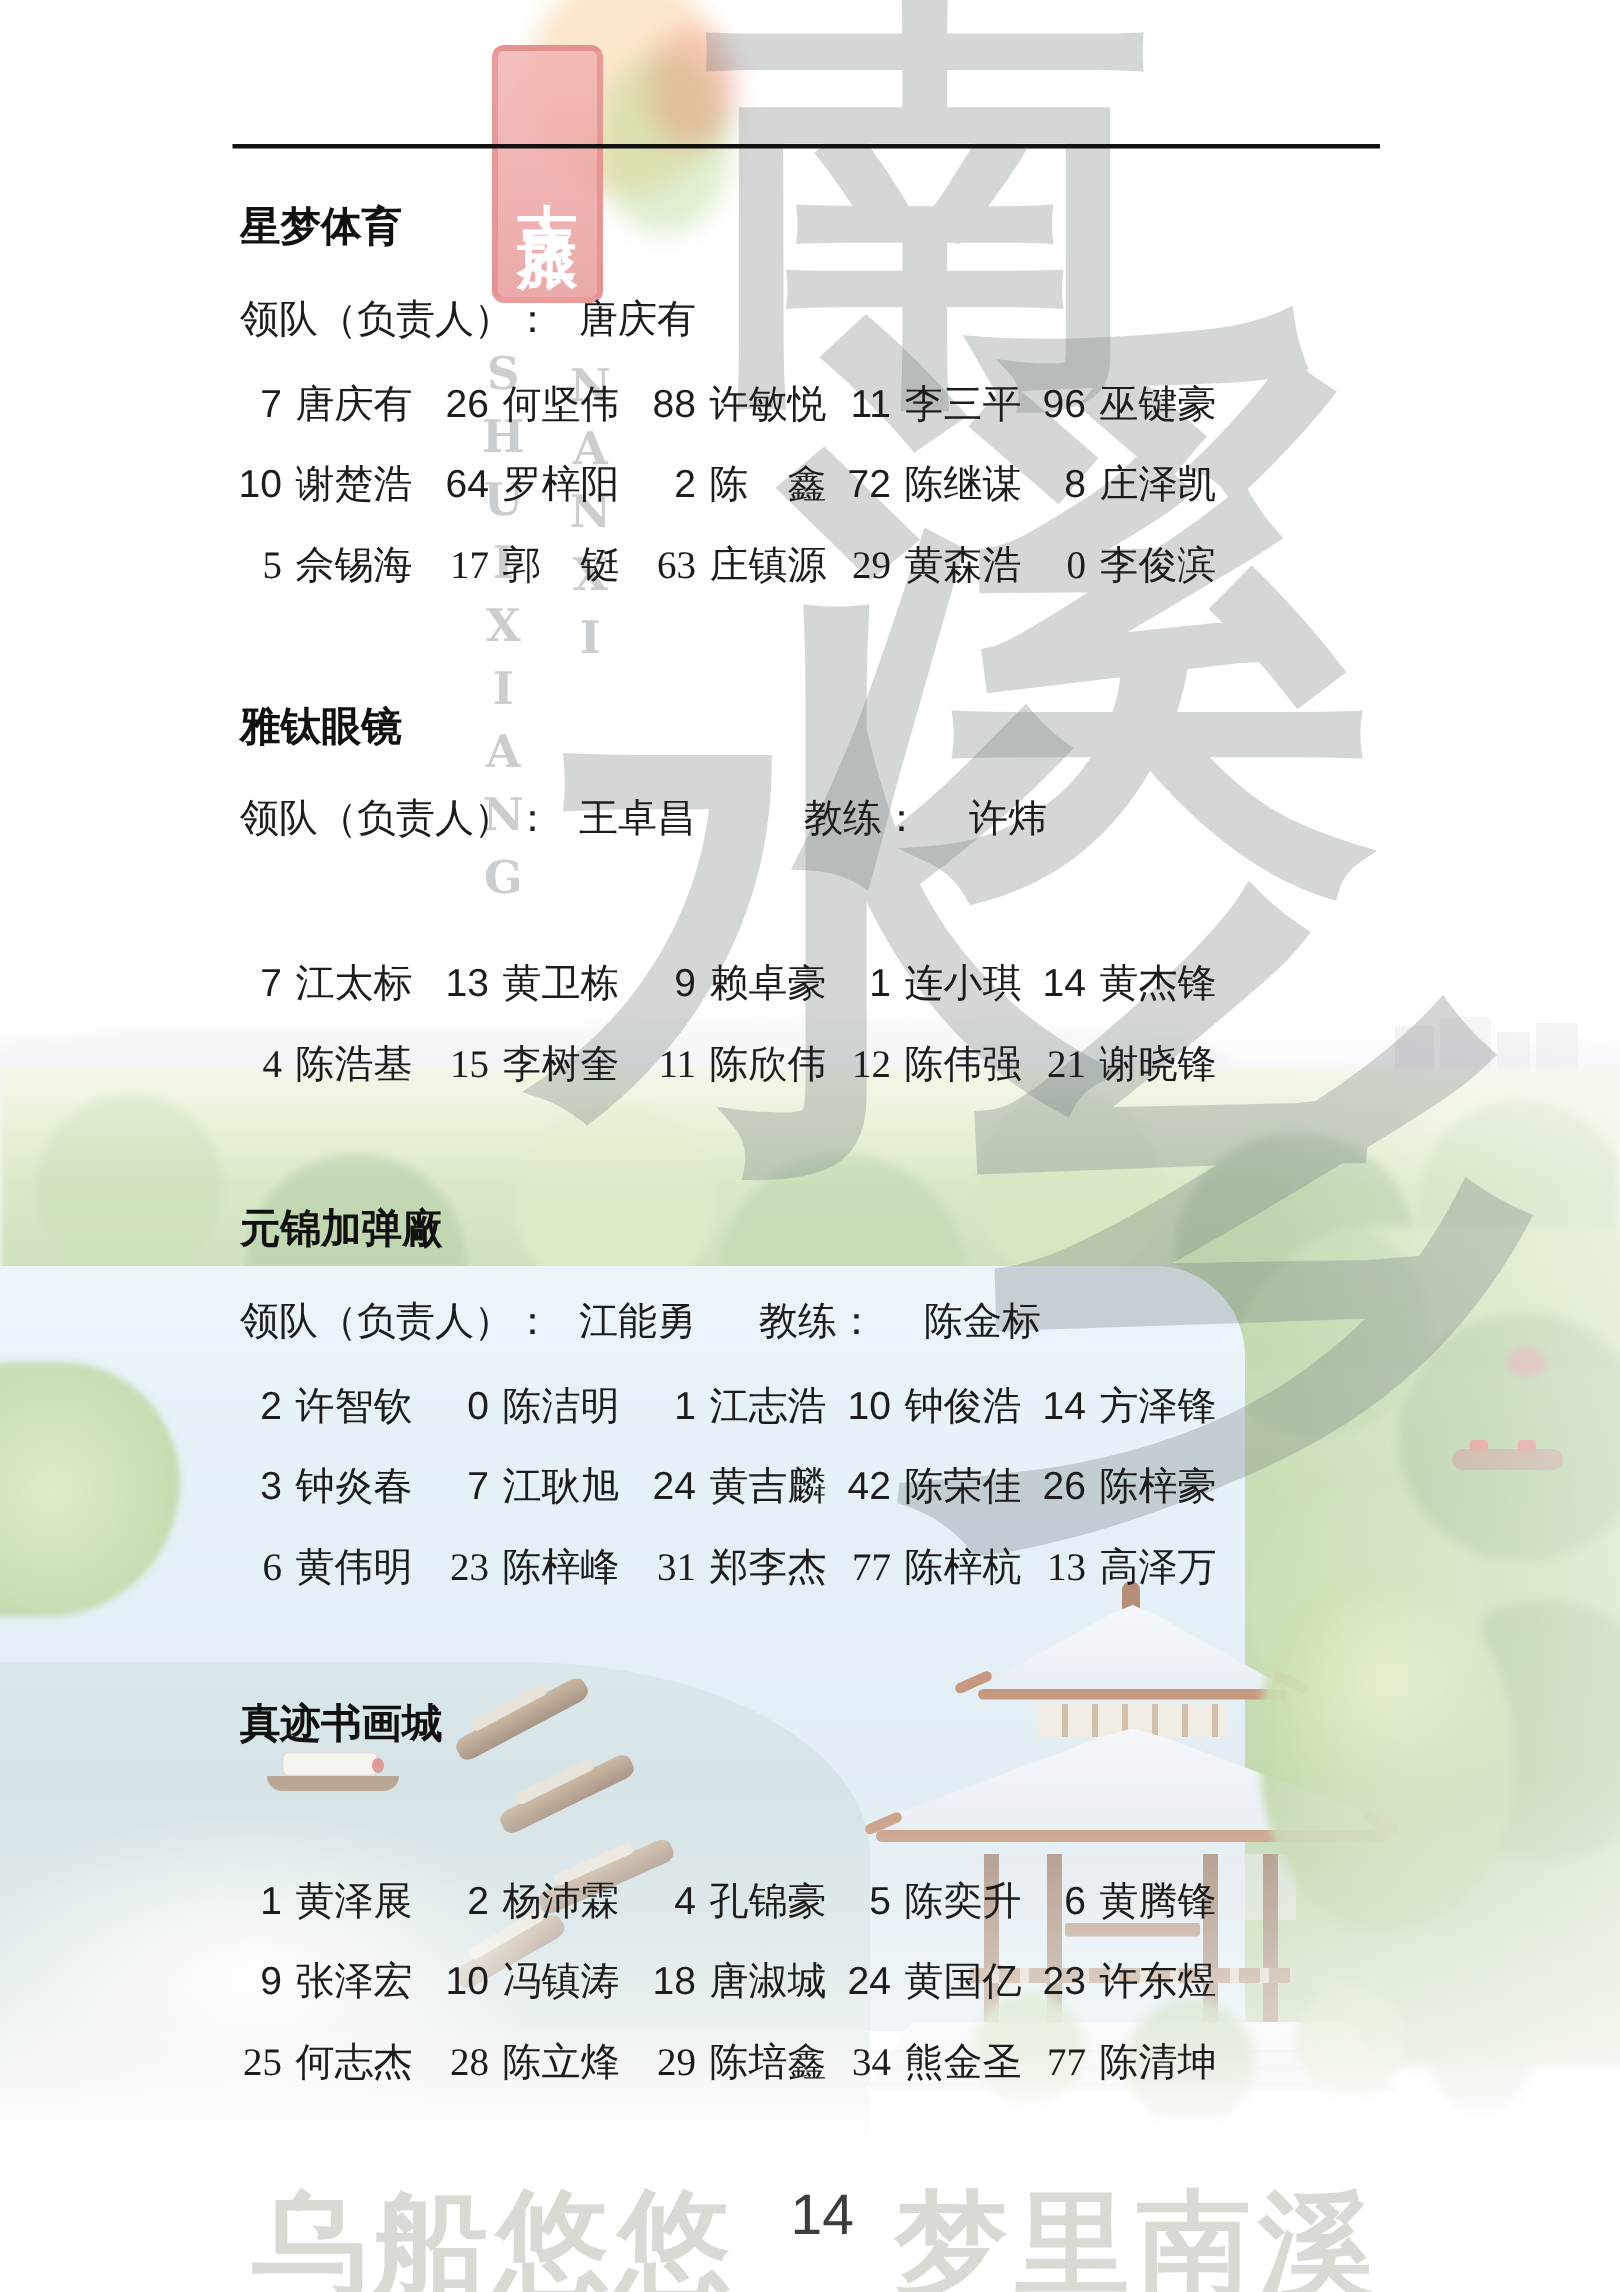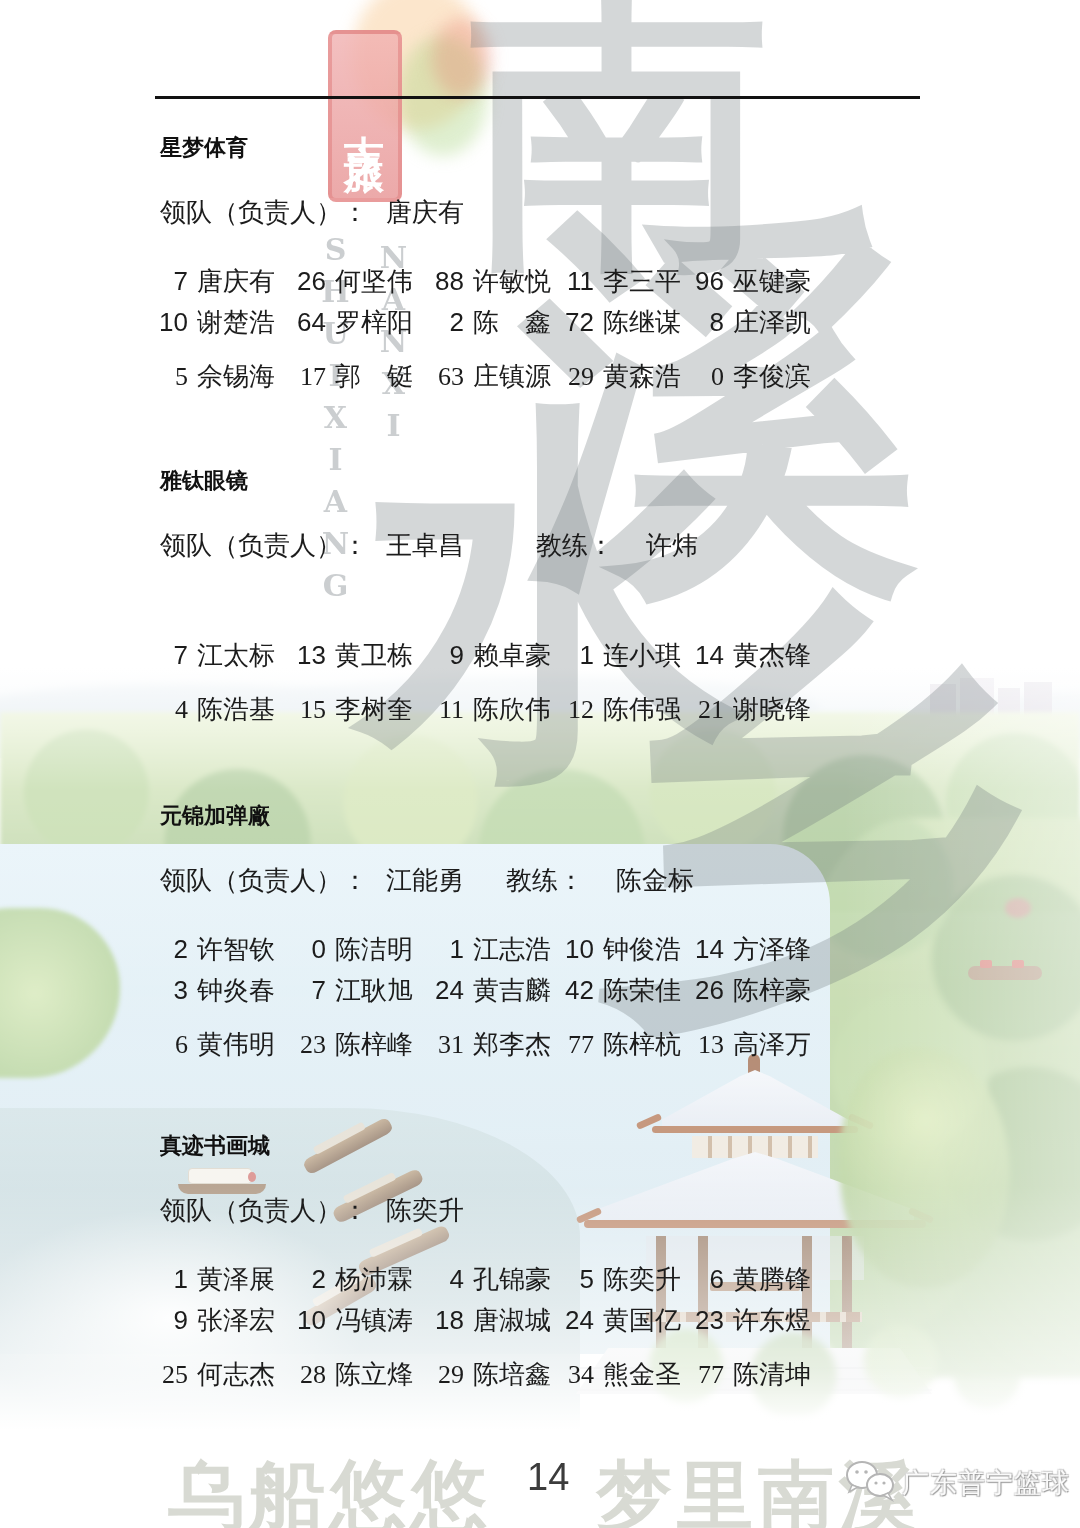--- a/index.html
+++ b/index.html
@@ -114,29 +114,29 @@
   .seal span{writing-mode:vertical-rl;text-orientation:upright;font-size:40px;font-weight:bold;
       color:#fff;letter-spacing:9px;font-family:"DejaVu Serif",serif;}
   .blob{position:absolute;border-radius:50%;filter:blur(8px);z-index:0;}
   .blob-o{left:352px;top:-20px;width:130px;height:150px;background:rgba(248,188,122,.38);}
   .blob-g{left:398px;top:36px;width:90px;height:120px;background:rgba(172,212,132,.38);}
   .blob-r{left:432px;top:18px;width:60px;height:80px;background:rgba(232,122,112,.30);}
   
   .top-rule{position:absolute;left:155px;top:96px;width:765px;height:3px;background:#121212;z-index:6;}
   .section{position:absolute;left:0;width:1080px;height:270px;z-index:5;}
   #s1{top:133px;} #s2{top:466px;} #s3{top:801px;} #s4{top:1131px;}
-  .sec-title{position:absolute;left:160px;top:0;font-size:22px;font-weight:bold;color:#111;}
+  .sec-title{position:absolute;left:160px;top:0;font-size:27px;font-weight:bold;color:#111;}
   .leader{position:absolute;left:160px;top:62px;font-size:26px;white-space:pre;}
   .leader .lname{margin-left:18px;}
   .coach{position:absolute;top:62px;font-size:26px;white-space:pre;}
   #s1 .coach{left:556px;} #s2 .coach{left:536px;font-family:Liberation Mono, monospace;} #s3 .coach{left:506px;} #s4 .coach{left:497px;}
   .coach .cnames{margin-left:8px;}
   #s2 .coach .cnames,#s3 .coach .cnames{margin-left:32px;}
   .prow{position:absolute;left:152px;width:860px;height:36px;font-size:26px;}
-  .r1{top:119px;margin-top:12px;} .r2{top:172px;} .r3{top:226px;font-family:Liberation Serif, serif;}
+  .r1{top:119px;} .r2{top:172px;} .r3{top:226px;font-family:Liberation Serif, serif;}
   .cell{position:absolute;top:0;white-space:pre;}
   .cc1{left:0;} .cc2{left:138px;} .cc3{left:276px;} .cc4{left:406px;} .cc5{left:536px;}
   .num{display:inline-block;width:36px;text-align:right;margin-right:9px;}
   
   .footer-big{position:absolute;top:1446px;font-size:76px;font-weight:bold;z-index:2;
       font-family:"DejaVu Serif",serif;color:#d8dad3;letter-spacing:5px;}
   .fb-left{left:168px;} .fb-right{left:596px;}
   .pagenum{position:absolute;left:527px;top:1456px;font-size:38px;color:#3c3c3c;z-index:5;}
   .brand{position:absolute;left:842px;top:1458px;display:flex;align-items:center;gap:4px;z-index:5;}
   .brand-text{font-size:27px;color:#fafafa;letter-spacing:1px;
@@ -295,21 +295,20 @@
       <span class="cell cc1"><span class="num">6</span><span class="pname">黄伟明</span></span>
       <span class="cell cc2"><span class="num">23</span><span class="pname">陈梓峰</span></span>
       <span class="cell cc3"><span class="num">31</span><span class="pname">郑李杰</span></span>
       <span class="cell cc4"><span class="num">77</span><span class="pname">陈梓杭</span></span>
       <span class="cell cc5"><span class="num">13</span><span class="pname">高泽万</span></span>
     </div>
   </div>
 
   <div class="section" id="s4">
     <div class="sec-title">真迹书画城</div>
-    <div class="leader"><span>领队（负责人）：</span><span class="lname">陈奕升</span></div>
     <div class="prow r1">
       <span class="cell cc1"><span class="num">1</span><span class="pname">黄泽展</span></span>
       <span class="cell cc2"><span class="num">2</span><span class="pname">杨沛霖</span></span>
       <span class="cell cc3"><span class="num">4</span><span class="pname">孔锦豪</span></span>
       <span class="cell cc4"><span class="num">5</span><span class="pname">陈奕升</span></span>
       <span class="cell cc5"><span class="num">6</span><span class="pname">黄腾锋</span></span>
     </div>
     <div class="prow r2">
       <span class="cell cc1"><span class="num">9</span><span class="pname">张泽宏</span></span>
       <span class="cell cc2"><span class="num">10</span><span class="pname">冯镇涛</span></span>
@@ -322,29 +321,14 @@
       <span class="cell cc2"><span class="num">28</span><span class="pname">陈立烽</span></span>
       <span class="cell cc3"><span class="num">29</span><span class="pname">陈培鑫</span></span>
       <span class="cell cc4"><span class="num">34</span><span class="pname">熊金圣</span></span>
       <span class="cell cc5"><span class="num">77</span><span class="pname">陈清坤</span></span>
     </div>
   </div>
 
   <div class="footer-big fb-left">乌船悠悠</div>
   <div class="footer-big fb-right">梦里南溪</div>
   <div class="pagenum">14</div>
-  <div class="brand">
-    <span>
-      <svg width="56" height="46" viewBox="0 0 56 46">
-        <ellipse cx="20" cy="17" rx="15" ry="13" fill="#ffffff" stroke="#b5b5b5" stroke-width="2"></ellipse>
-        <path d="M10 27 L7 34 L16 29 Z" fill="#ffffff" stroke="#b5b5b5" stroke-width="1.5"></path>
-        <circle cx="15" cy="14" r="1.8" fill="#b5b5b5"></circle>
-          <circle cx="24" cy="14" r="1.8" fill="#b5b5b5"></circle>
-        <ellipse cx="38" cy="27" rx="13" ry="11" fill="#ffffff" stroke="#b5b5b5" stroke-width="2"></ellipse>
-        <path d="M46 35 L50 42 L41 37 Z" fill="#ffffff" stroke="#b5b5b5" stroke-width="1.5"></path>
-        <circle cx="34" cy="25" r="1.6" fill="#b5b5b5"></circle>
-          <circle cx="42" cy="25" r="1.6" fill="#b5b5b5"></circle>
-      </svg>
-    </span>
-    <span class="brand-text">广东普宁篮球</span>
-  </div>
 
 </div>
 
 </body></html>

